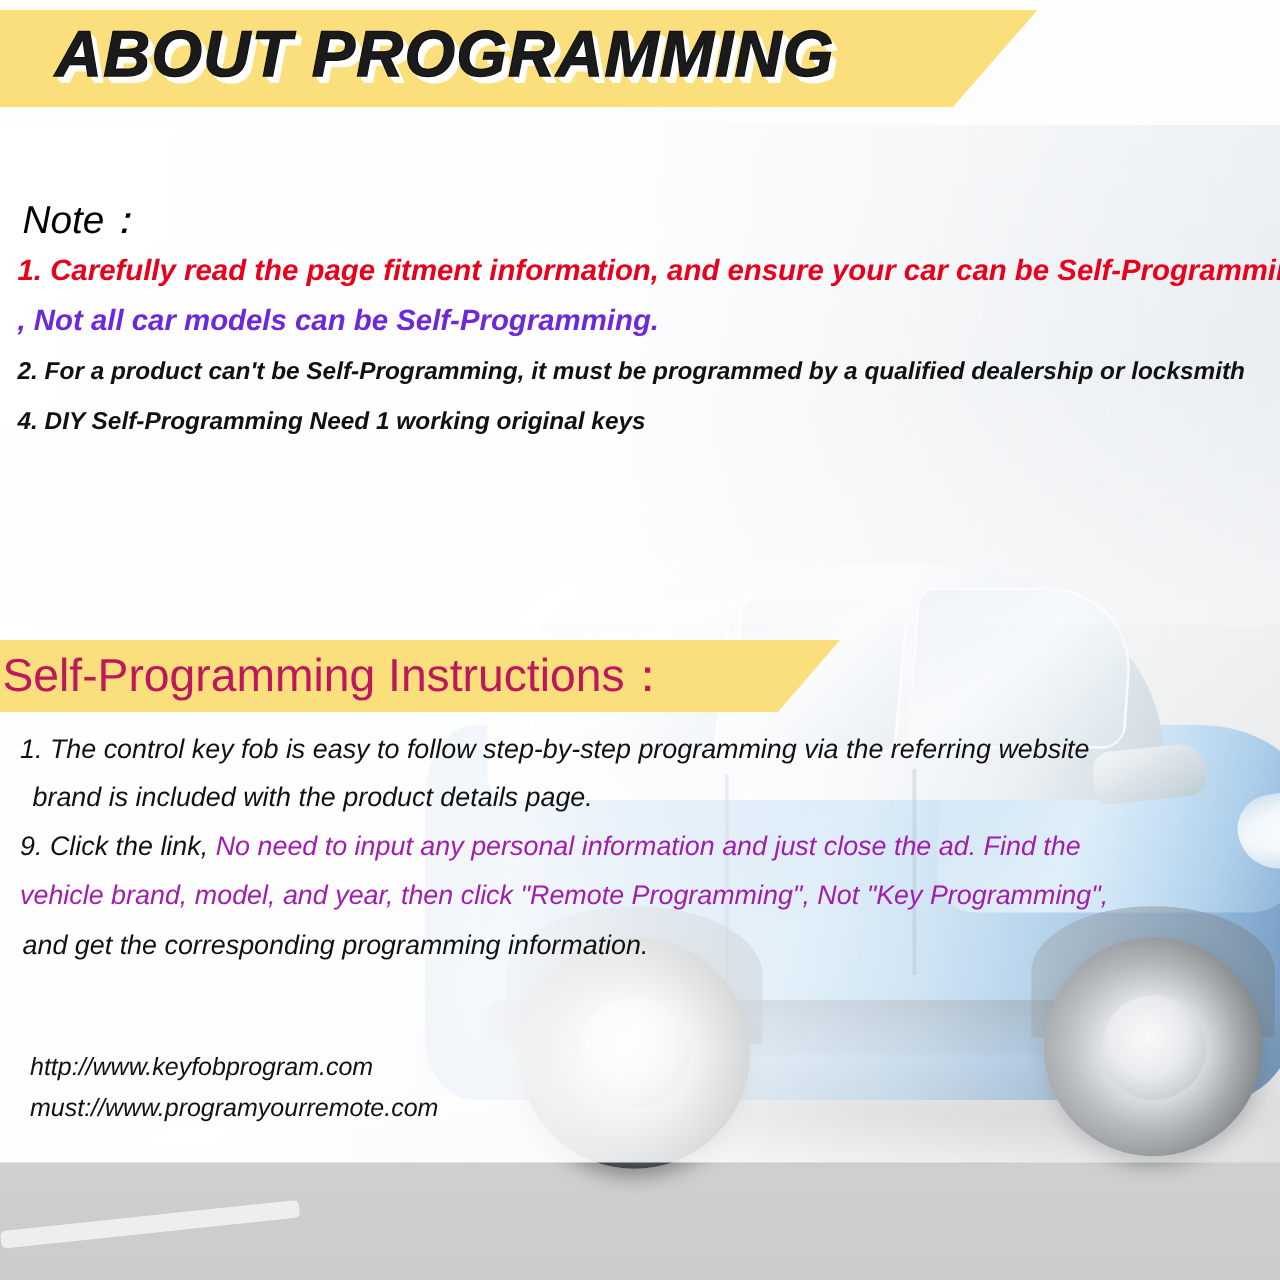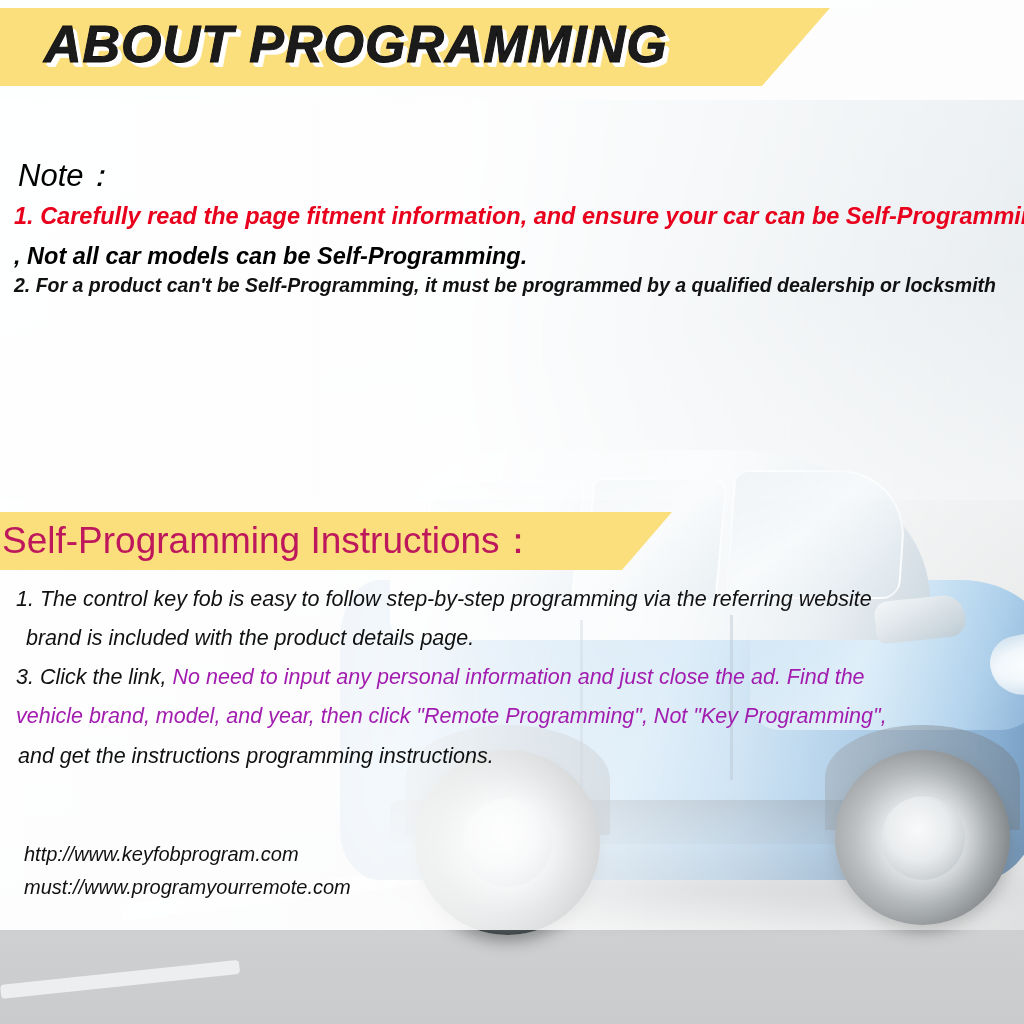--- a/index.html
+++ b/index.html
@@ -212,23 +212,23 @@
     color: #111;
     line-height: 1.0;
   }
   .nred {
     color: #e8001c;
     font-size: 23.5px;
     margin-bottom: 16px;
     white-space: nowrap;
   }
   .nred2 {
-    color: #000000;
+    color: #6d28d9;
     font-size: 23.5px;
-    margin-bottom: 8px;
+    margin-bottom: 20px;
     white-space: nowrap;
   }
   .nblk {
     color: #111;
     font-size: 19.5px;
     margin-bottom: 20px;
     white-space: nowrap;
   }
 
   
@@ -319,33 +319,34 @@
 
   <div class="title-banner"></div>
   <div class="title-text">ABOUT PROGRAMMING</div>
 
   <div class="note-label">Note：</div>
 
   <div class="note-lines">
     <div class="nline nred">1. Carefully read the page fitment information, and ensure your car can be Self-Programming</div>
     <div class="nline nred2">, Not all car models can be Self-Programming.</div>
     <div class="nline nblk">2. For a product can't be Self-Programming, it must be programmed by a qualified dealership or locksmith</div>
+    <div class="nline nblk">4. DIY Self-Programming Need 1 working original keys</div>
   </div>
 
   <div class="sub-banner"></div>
   <div class="sub-title">Self-Programming Instructions：</div>
 
   <div class="instr">
     <div class="iline">1. The control key fob is easy to follow step-by-step programming via the referring website</div>
     <div class="iline" style="padding-left:10px">brand is included with the product details page.</div>
     <div class="iline">
-      <span>3. Click the link, </span><span class="ired">No need to input any personal information and just close the ad. Find the</span>
+      <span>9. Click the link, </span><span class="ired">No need to input any personal information and just close the ad. Find the</span>
     </div>
     <div class="iline ired">vehicle brand, model, and year, then click "Remote Programming", Not "Key Programming",</div>
-    <div class="iline" style="padding-left:2px">and get the instructions programming instructions.</div>
+    <div class="iline" style="padding-left:2px">and get the corresponding programming information.</div>
   </div>
 
   <div class="links">
     <div class="link">http://www.keyfobprogram.com</div>
     <div class="link">must://www.programyourremote.com</div>
   </div>
 
 </div>
 
 </body></html>

